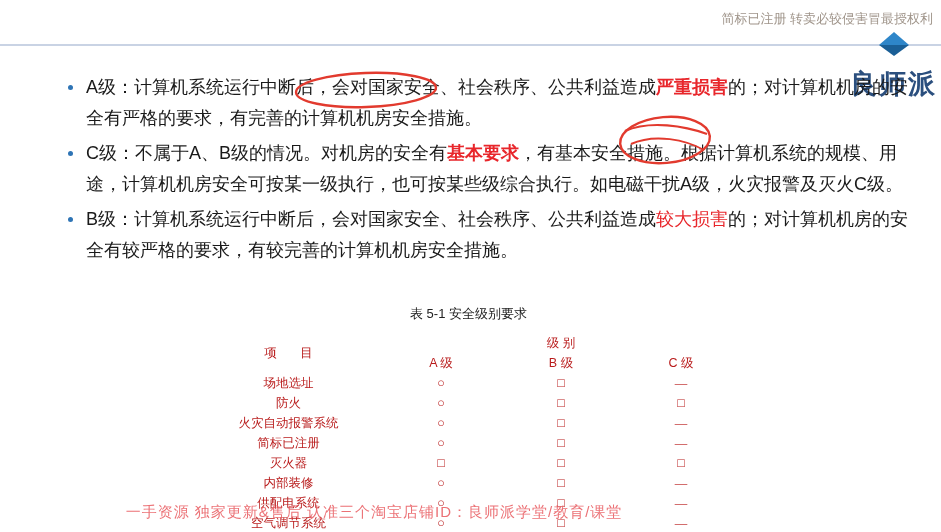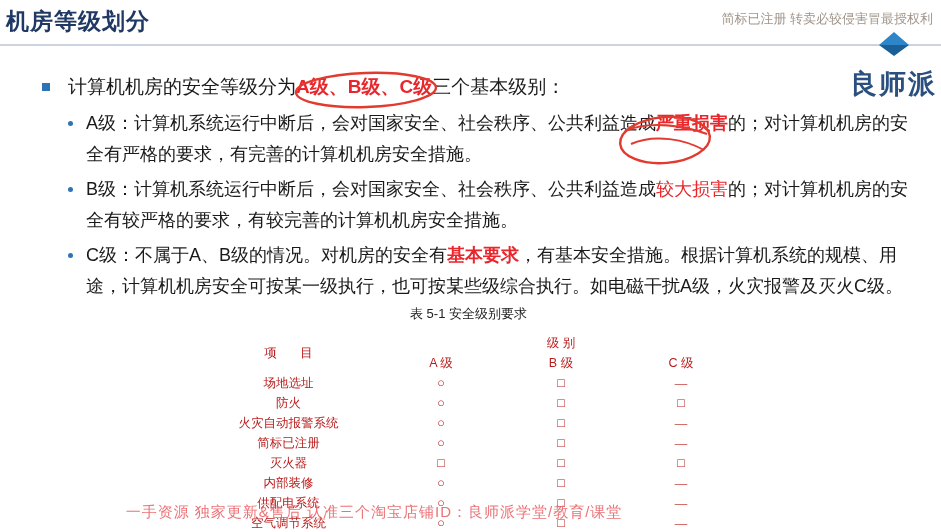--- a/index.html
+++ b/index.html
@@ -198,52 +198,47 @@
     font-size: 15px;
     color: #e8595e;
     opacity: 0.85;
     letter-spacing: 1px;
   }
 </style>
 </head>
 <body>
 
 <div class="slide-header">
-  <div class="header-title">机房等级划分</div>
   <div class="header-rule"></div>
 </div>
 
 <div class="watermark">
   <div class="wm-line">简标已注册 转卖必较侵害冒最授权利</div>
   <div class="wm-brand">
     <div class="wm-logo"></div>
     <div class="wm-brand-text">良师派</div>
   </div>
 </div>
 
 <div class="content">
 
-  <div class="bullet-l1">
-    <span class="sq"></span>
-    <span>计算机机房的安全等级分为</span><span class="hl-red-b">A级、B级、C级</span><span>三个基本级别：</span>
-  </div>
 
   <div class="bullet-l2">
     <span class="dot"></span>
     <span>A级：计算机系统运行中断后，会对国家安全、社会秩序、公共利益造成</span><span class="hl-red-b">严重损害</span><span>的；对计算机机房的安全有严格的要求，有完善的计算机机房安全措施。</span>
   </div>
 
   <div class="bullet-l2">
     <span class="dot"></span>
-    <span>B级：计算机系统运行中断后，会对国家安全、社会秩序、公共利益造成</span><span class="hl-red">较大损害</span><span>的；对计算机机房的安全有较严格的要求，有较完善的计算机机房安全措施。</span>
+    <span>C级：不属于A、B级的情况。对机房的安全有</span><span class="hl-red-b">基本要求</span><span>，有基本安全措施。根据计算机系统的规模、用途，计算机机房安全可按某一级执行，也可按某些级综合执行。如电磁干扰A级，火灾报警及灭火C级。</span>
   </div>
 
   <div class="bullet-l2">
     <span class="dot"></span>
-    <span>C级：不属于A、B级的情况。对机房的安全有</span><span class="hl-red-b">基本要求</span><span>，有基本安全措施。根据计算机系统的规模、用途，计算机机房安全可按某一级执行，也可按某些级综合执行。如电磁干扰A级，火灾报警及灭火C级。</span>
+    <span>B级：计算机系统运行中断后，会对国家安全、社会秩序、公共利益造成</span><span class="hl-red">较大损害</span><span>的；对计算机机房的安全有较严格的要求，有较完善的计算机机房安全措施。</span>
   </div>
 </div>
 
 <div class="table-wrap">
   <div class="table-caption">表 5-1   安全级别要求</div>
   <table class="grade">
     <tbody>
       <tr class="row-top hdr-mid">
         <td class="item gradelabel-cell" rowspan="2">
           <span class="item-head">项  目</span>

